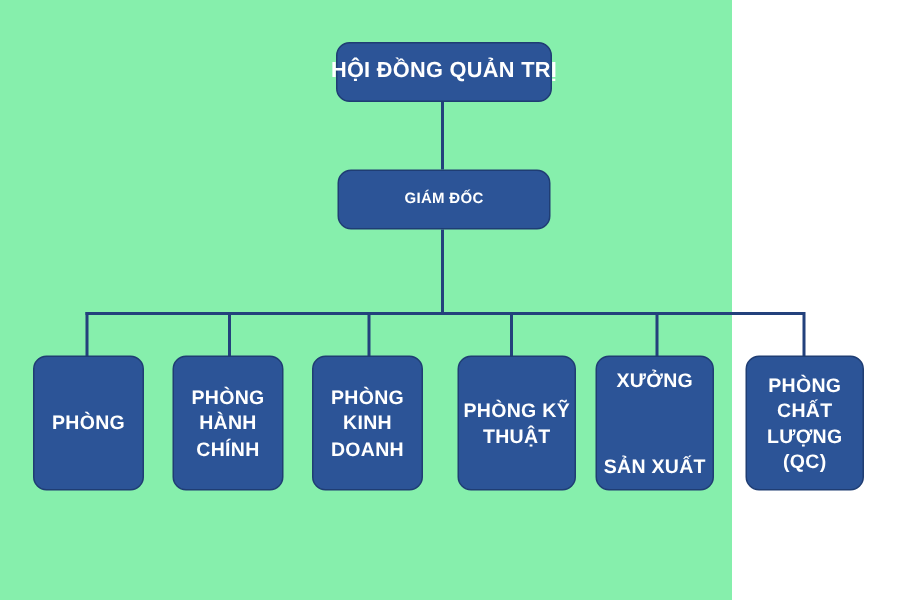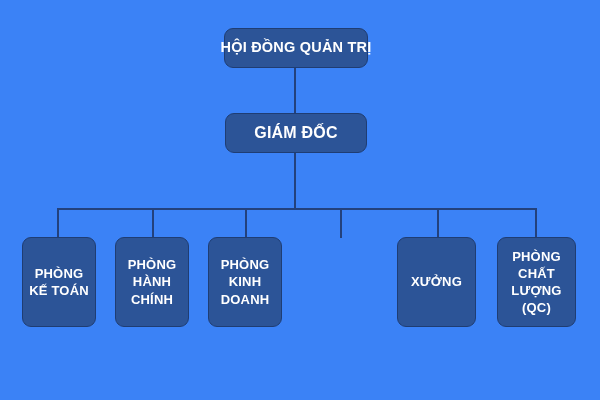--- a/index.html
+++ b/index.html
@@ -8,23 +8,23 @@
   }
   body {
     width: 600px;
     height: 400px;
     background: #ffffff;
     font-family: "Liberation Sans", sans-serif;
     overflow: hidden;
   }
   #org-chart {
     position: relative;
-    width: 600px;
+    width: 488px;
     height: 400px;
-    background: #3b82f6;
+    background: #86efac;
   }
 
   
   .line {
     position: absolute;
     background: #23417c;
   }
   .line-v { width: 2px; }
   .line-h { height: 2px; }
 
@@ -54,21 +54,21 @@
     top: 28px;
     width: 144px;
     height: 40px;
     font-size: 14.5px;
   }
   .node-director {
     left: 225px;
     top: 113px;
     width: 142px;
     height: 40px;
-    font-size: 16px;
+    font-size: 10px;
   }
 
   .node-dept {
     top: 237px;
     height: 90px;
     font-size: 13px;
   }
   .dept-0 { left: 22px;  width: 74px; }
   .dept-1 { left: 115px; width: 74px; }
   .dept-2 { left: 208px; width: 74px; }
@@ -97,38 +97,42 @@
 
   <div class="line line-v" style="left:57px;  top:208px; height:30px;"></div>
   <div class="line line-v" style="left:152px; top:208px; height:30px;"></div>
   <div class="line line-v" style="left:245px; top:208px; height:30px;"></div>
   <div class="line line-v" style="left:340px; top:208px; height:30px;"></div>
   <div class="line line-v" style="left:437px; top:208px; height:30px;"></div>
   <div class="line line-v" style="left:535px; top:208px; height:30px;"></div>
 
   <div class="node node-dept dept-0">
     <span class="ln">PHÒNG</span>
-    <span class="ln">KẾ TOÁN</span>
   </div>
 
   <div class="node node-dept dept-1">
     <span class="ln">PHÒNG</span>
     <span class="ln">HÀNH</span>
     <span class="ln">CHÍNH</span>
   </div>
 
   <div class="node node-dept dept-2">
     <span class="ln">PHÒNG</span>
     <span class="ln">KINH</span>
     <span class="ln">DOANH</span>
   </div>
 
+  <div class="node node-dept dept-3">
+    <span class="ln">PHÒNG KỸ</span>
+    <span class="ln">THUẬT</span>
+  </div>
 
   <div class="node node-dept dept-4">
     <span class="ln">XƯỞNG</span>
+    <span class="ln">SẢN XUẤT</span>
   </div>
 
   <div class="node node-dept dept-5">
     <span class="ln">PHÒNG</span>
     <span class="ln">CHẤT</span>
     <span class="ln">LƯỢNG</span>
     <span class="ln">(QC)</span>
   </div>
 
 </div>

